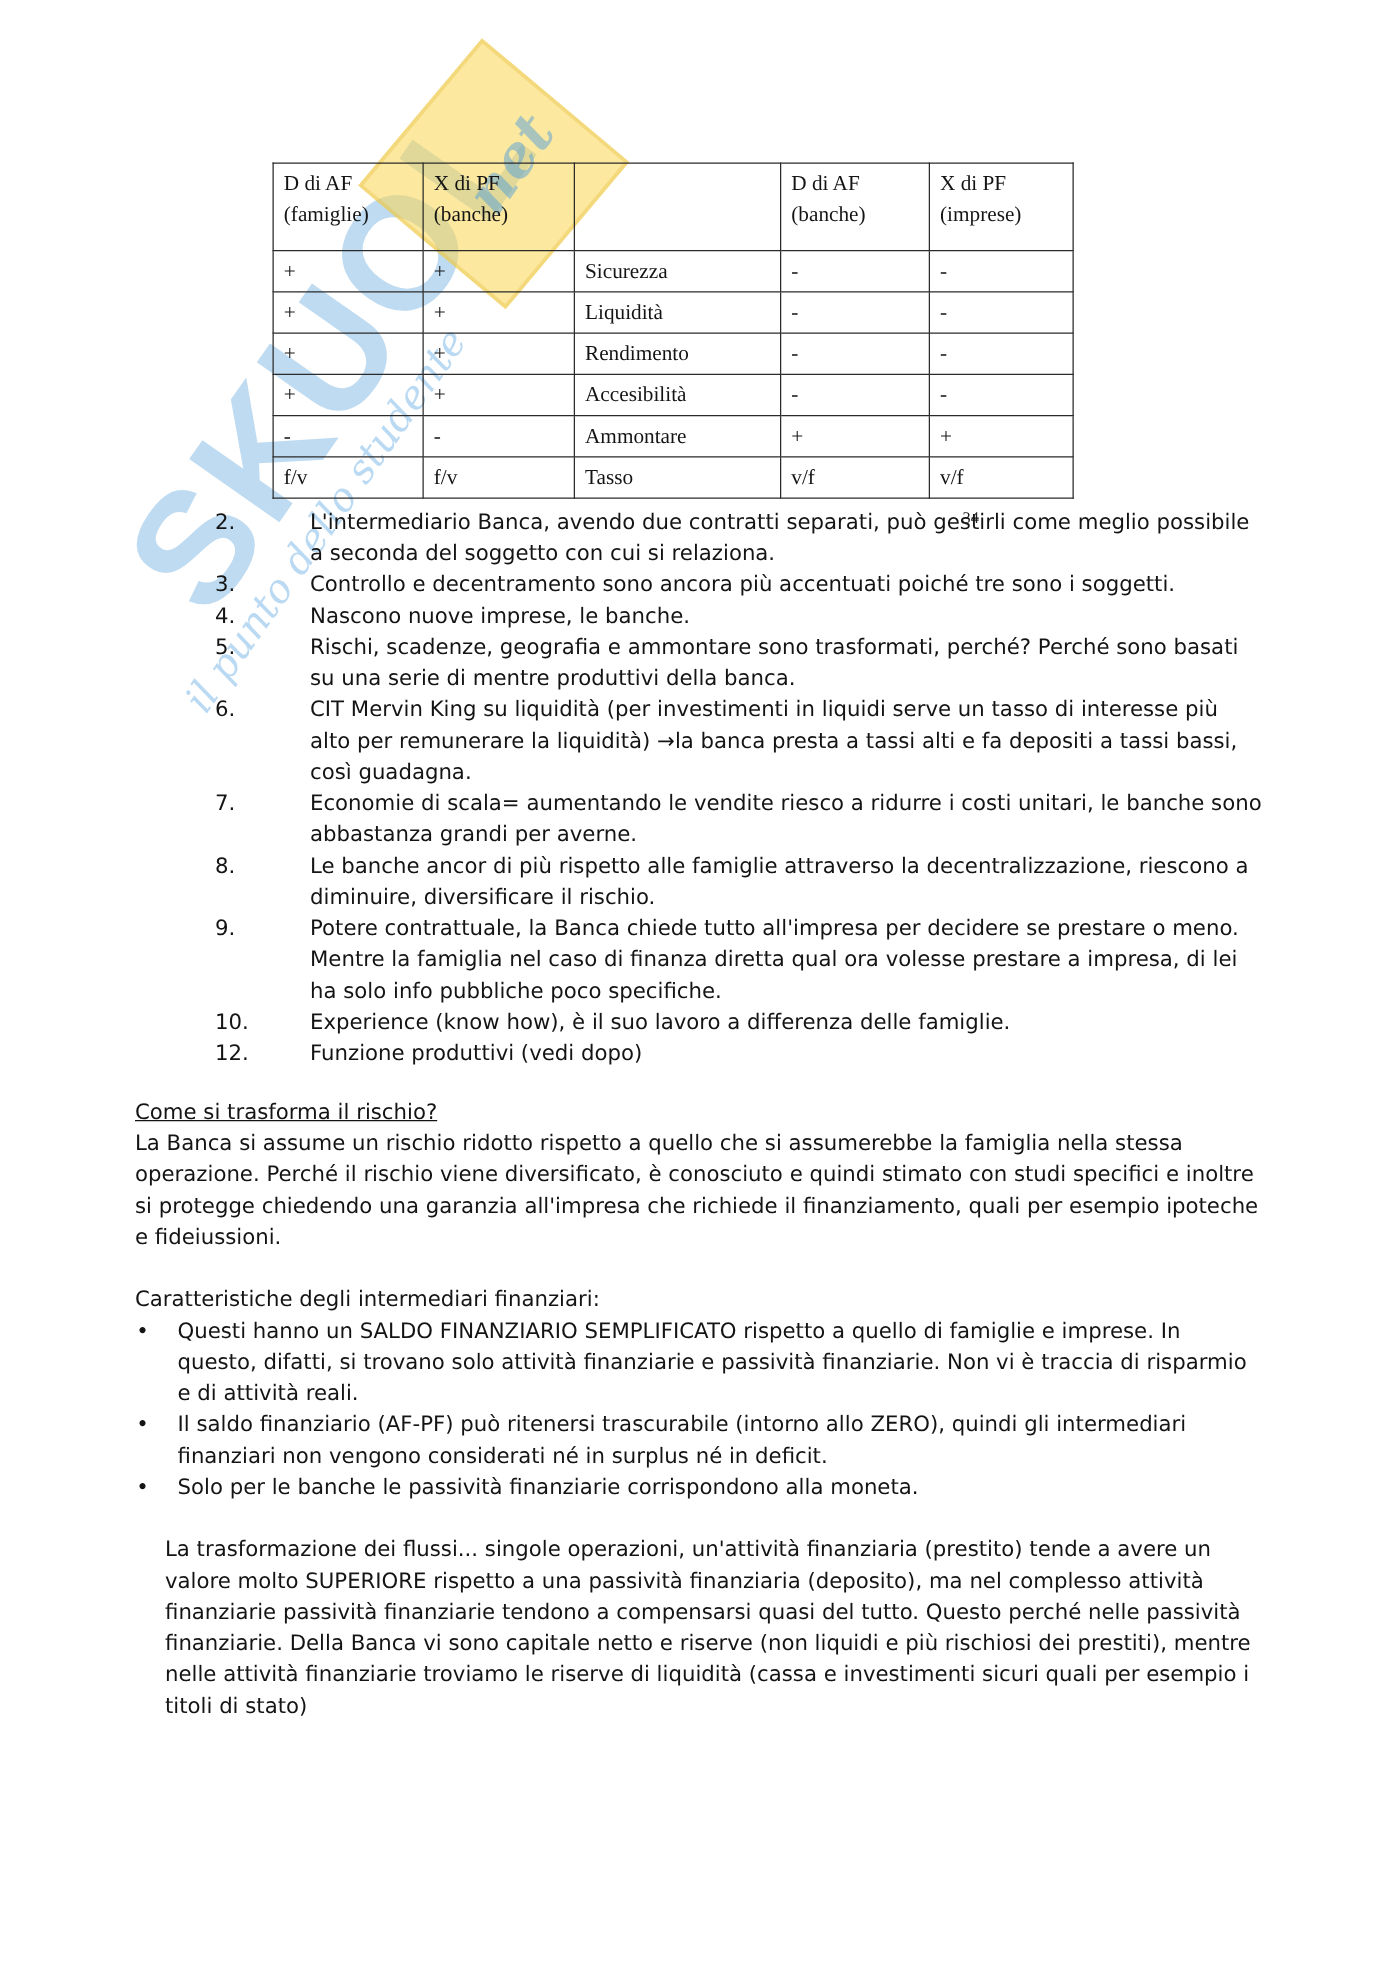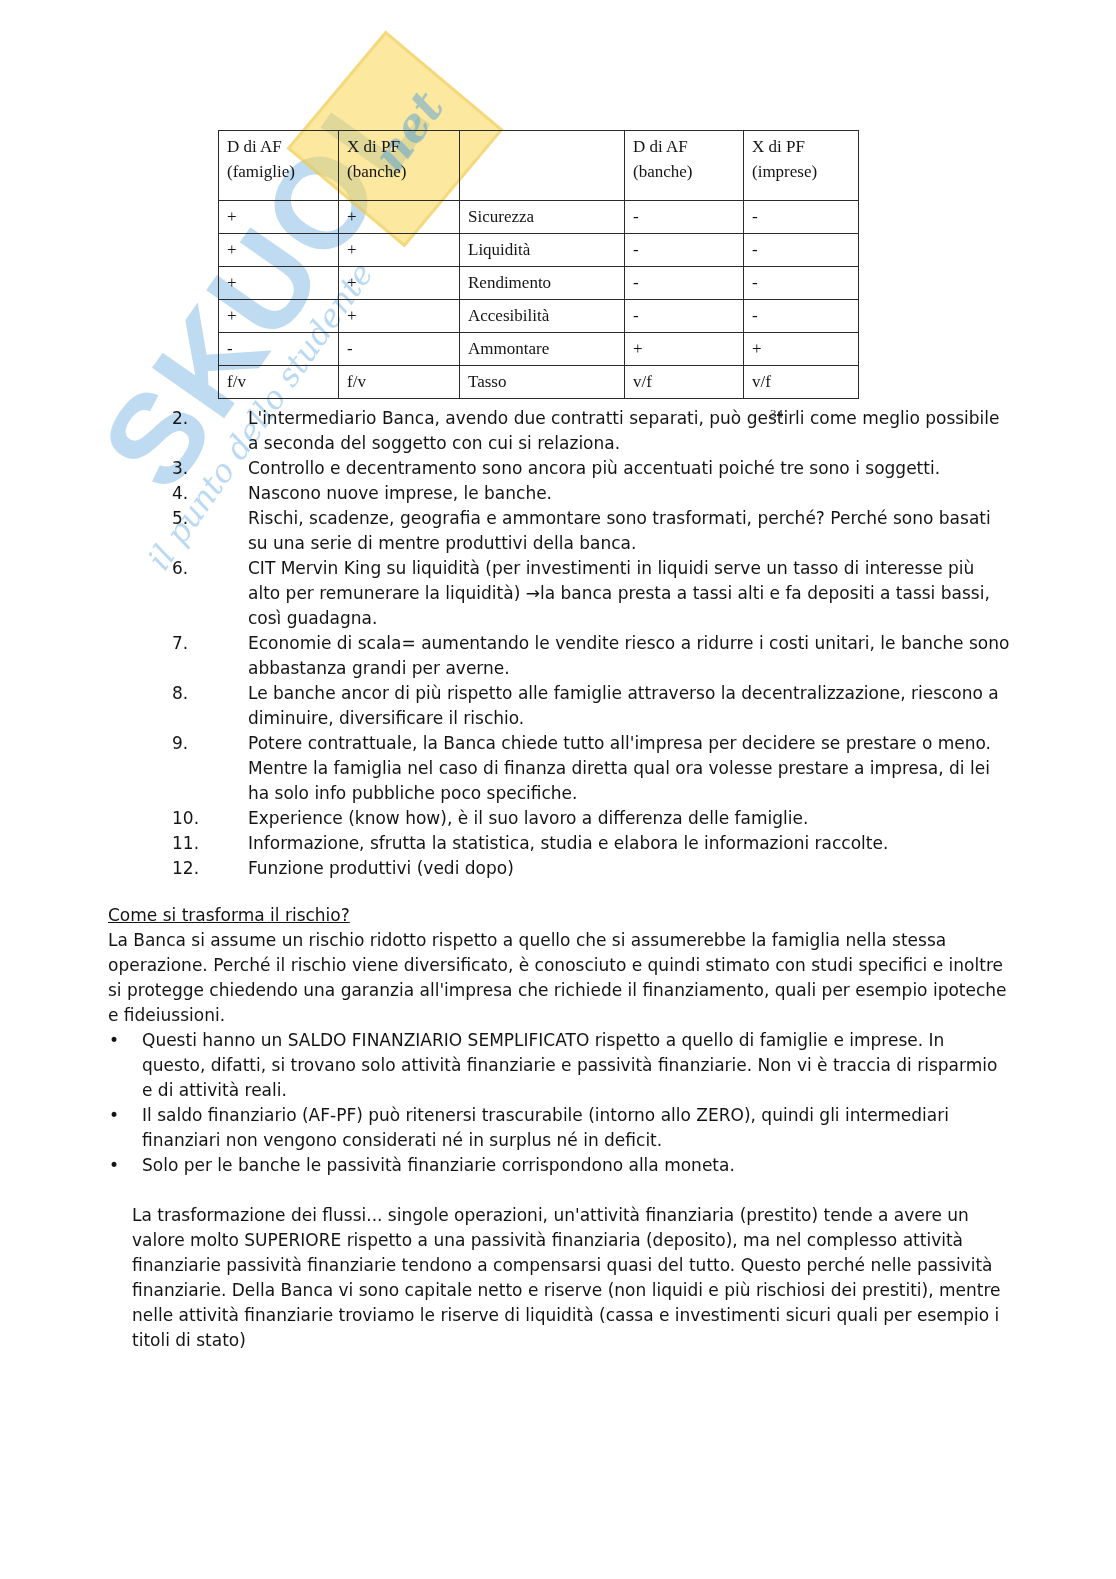--- a/index.html
+++ b/index.html
@@ -199,32 +199,29 @@
       </div>
       <div class="li">
         <span class="num">9.</span>
         <span class="txt">Potere contrattuale, la Banca chiede tutto all'impresa per decidere se prestare o meno. Mentre la famiglia nel caso di finanza diretta qual ora volesse prestare a impresa, di lei ha solo info pubbliche poco specifiche.</span>
       </div>
       <div class="li">
         <span class="num">10.</span>
         <span class="txt">Experience (know how), è il suo lavoro a differenza delle famiglie.</span>
       </div>
       <div class="li">
-        <span class="num">11.</span>
-        <span class="txt">Informazione, sfrutta la statistica, studia e elabora le informazioni raccolte.</span>
-      </div>
-      <div class="li">
         <span class="num">12.</span>
         <span class="txt">Funzione produttivi (vedi dopo)</span>
       </div>
     </div>
 
     <div class="section-heading">Come si trasforma il rischio?</div>
     <p class="para">La Banca si assume un rischio ridotto rispetto a quello che si assumerebbe la famiglia nella stessa operazione. Perché il rischio viene diversificato, è conosciuto e quindi stimato con studi specifici e inoltre si protegge chiedendo una garanzia all'impresa che richiede il finanziamento, quali per esempio ipoteche e fideiussioni.</p>
 
+    <div class="subheading">Caratteristiche degli intermediari finanziari:</div>
     <div class="blist">
       <div class="bi">
         <span class="dot">•</span>
         <span class="txt">Questi hanno un SALDO FINANZIARIO SEMPLIFICATO rispetto a quello di famiglie e imprese. In questo, difatti, si trovano solo attività finanziarie e passività finanziarie. Non vi è traccia di risparmio e di attività reali.</span>
       </div>
       <div class="bi">
         <span class="dot">•</span>
         <span class="txt">Il saldo finanziario (AF-PF) può ritenersi trascurabile (intorno allo ZERO), quindi gli intermediari finanziari non vengono considerati né in surplus né in deficit.</span>
       </div>
       <div class="bi">

